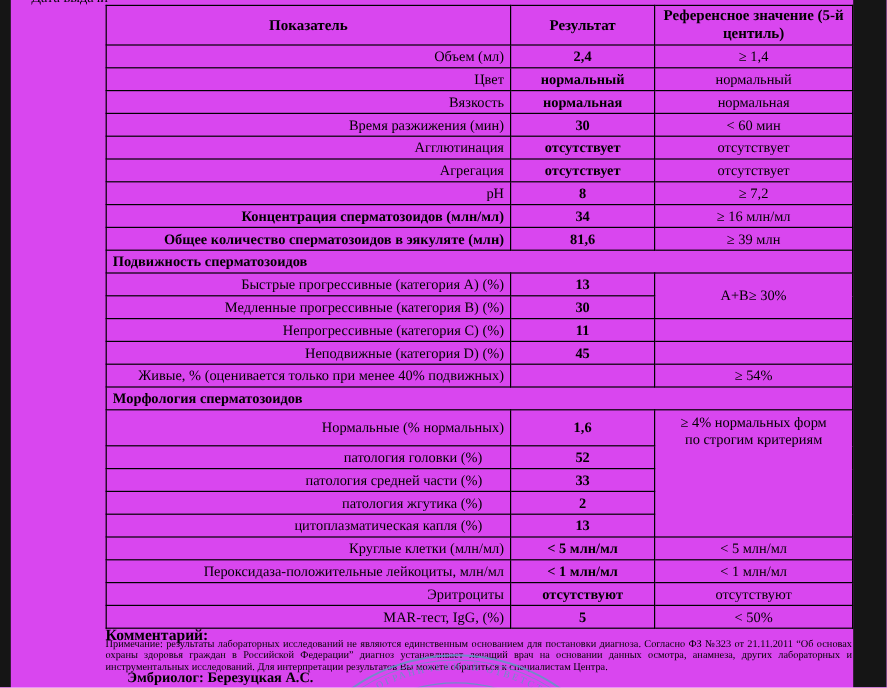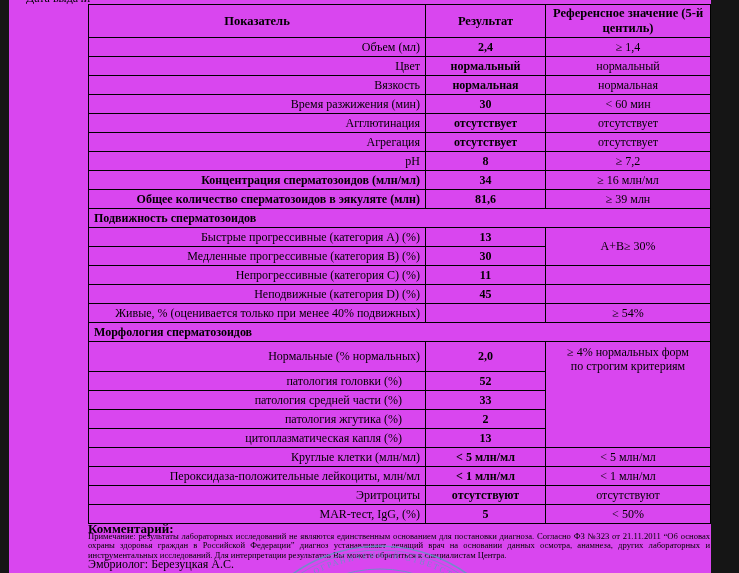--- a/index.html
+++ b/index.html
@@ -49,22 +49,22 @@
 
   .comment-label {
     position: absolute; left: 88px; top: 521px;
     font-size: 13px; font-weight: bold;
   }
   .note {
     position: absolute; left: 88px; top: 532px; width: 622px; margin: 0;
     font-size: 8.6px; line-height: 9.4px; text-align: justify;
   }
   .embryologist {
-    position: absolute; left: 88px; top: 557px;
-    font-size: 12px; font-weight: normal;
+    position: absolute; left: 106px; top: 557px;
+    font-size: 12px; font-weight: bold;
   }
   .stamp {
     position: absolute; left: 255px; top: 544px;
     width: 250px; height: 29px; opacity: 0.92;
   }
 </style>
 </head>
 <body>
 
 <div class="page">
@@ -159,21 +159,21 @@
       <tr>
         <td class="lbl">Живые, % (оценивается только при менее 40% подвижных)</td>
         <td class="res"></td>
         <td class="ref">≥ 54%</td>
       </tr>
       <tr>
         <td class="section" colspan="3">Морфология сперматозоидов</td>
       </tr>
       <tr class="tall">
         <td class="lbl">Нормальные (% нормальных)</td>
-        <td class="res">2,0</td>
+        <td class="res">1,6</td>
         <td class="ref ref-top" rowspan="5">
           <span class="wrap">≥ 4% нормальных форм по строгим критериям</span>
         </td>
       </tr>
       <tr>
         <td class="lbl sub">патология головки (%)</td>
         <td class="res">52</td>
       </tr>
       <tr>
         <td class="lbl sub">патология средней части (%)</td>

